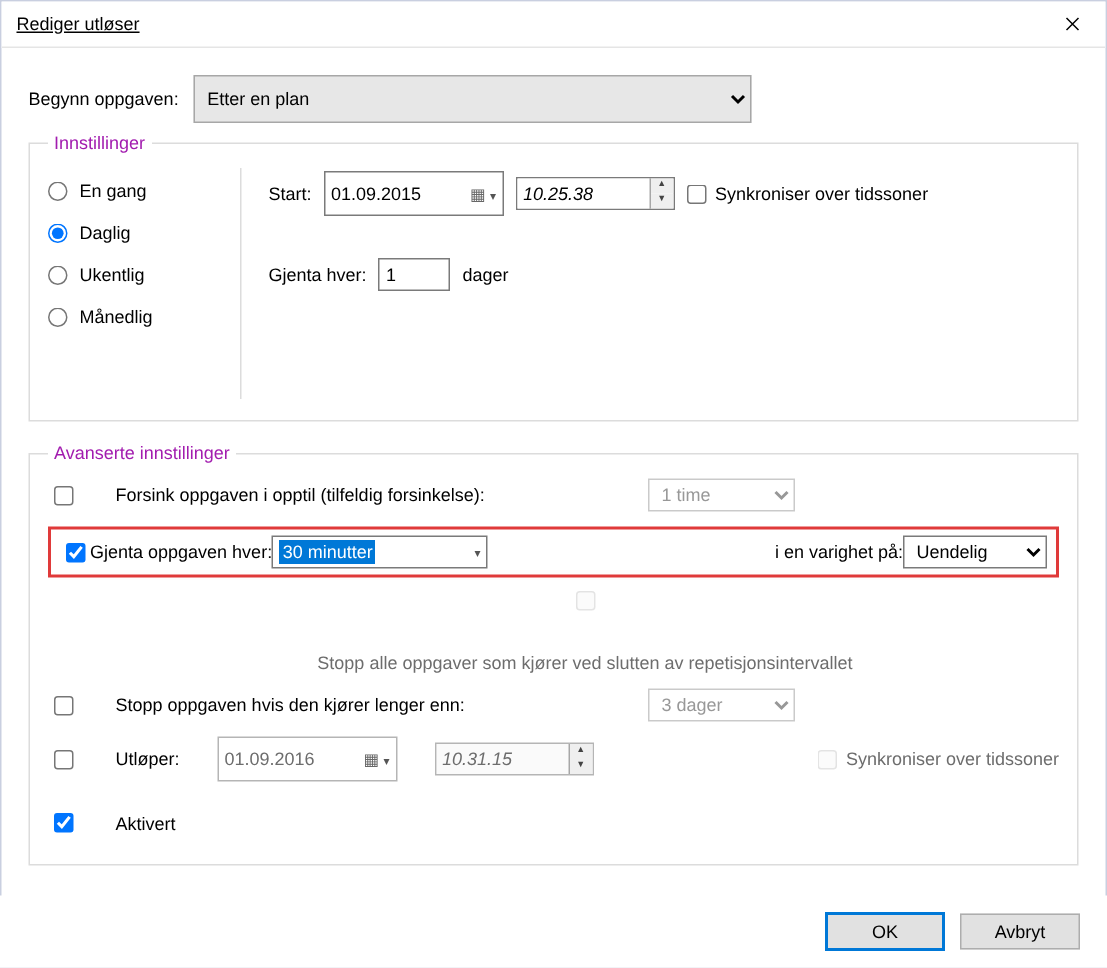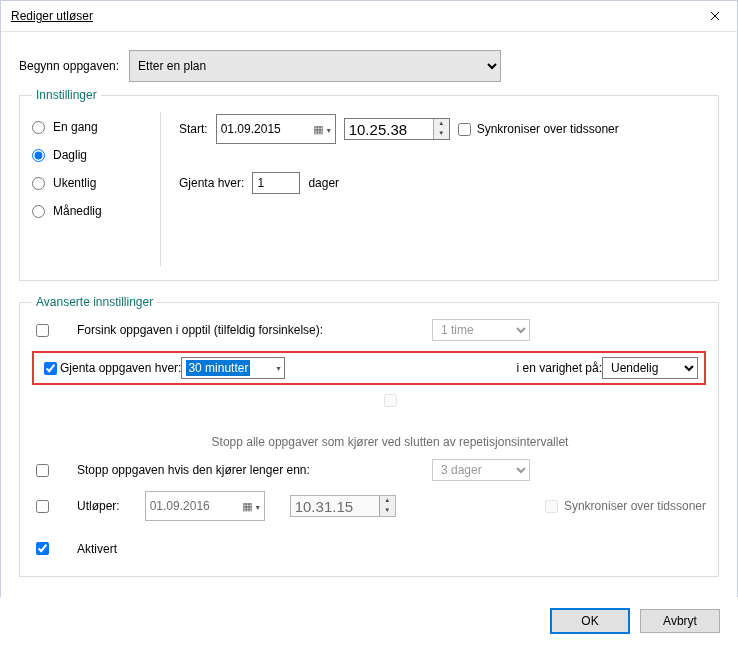--- a/index.html
+++ b/index.html
@@ -51,21 +51,21 @@
 
   
   fieldset {
     border: 1px solid #dcdcdc;
     margin: 0 0 14px 0;
     padding: 10px 12px 14px 12px;
   }
   fieldset > legend {
     font-size: 12px;
     padding: 0 4px;
-    color: #0f766e;
+    color: #a21caf;
   }
 
   .settings-body {
     display: flex;
     gap: 18px;
   }
   .recurrence {
     display: flex;
     flex-direction: column;
     gap: 14px;
@@ -108,23 +108,24 @@
     align-items: center;
     border: 1px solid #7a7a7a;
     height: 22px;
     background: #fff;
   }
   .spinwrap input {
     border: none;
     height: 20px;
     width: 88px;
     font-family: inherit;
-    font-size: 15px;
+    font-size: 12px;
     padding: 0 4px;
     outline: none;
+    font-style: italic;
   }
   .spin-arrows {
     display: flex;
     flex-direction: column;
     border-left: 1px solid #a7a7a7;
     width: 16px;
     height: 20px;
   }
   .spin-arrows span {
     flex: 1;
@@ -173,21 +174,21 @@
     border: 2px solid #e03a3a;
     padding: 4px 6px;
     margin-bottom: 6px;
     display: flex;
     align-items: center;
     gap: 0;
     justify-content: space-between;
   }
   .combo.selhl {
     display: inline-flex; align-items: center; justify-content: space-between;
-    width: 104px;
+    width: 144px;
   }
   .combo.selhl span.txt {
     background: #0078d7;
     color: #fff;
     padding: 1px 2px;
   }
   .combo .chevd { font-size: 8px; color: #555; }
 
   .spacer-flex { flex: 1; }
 

